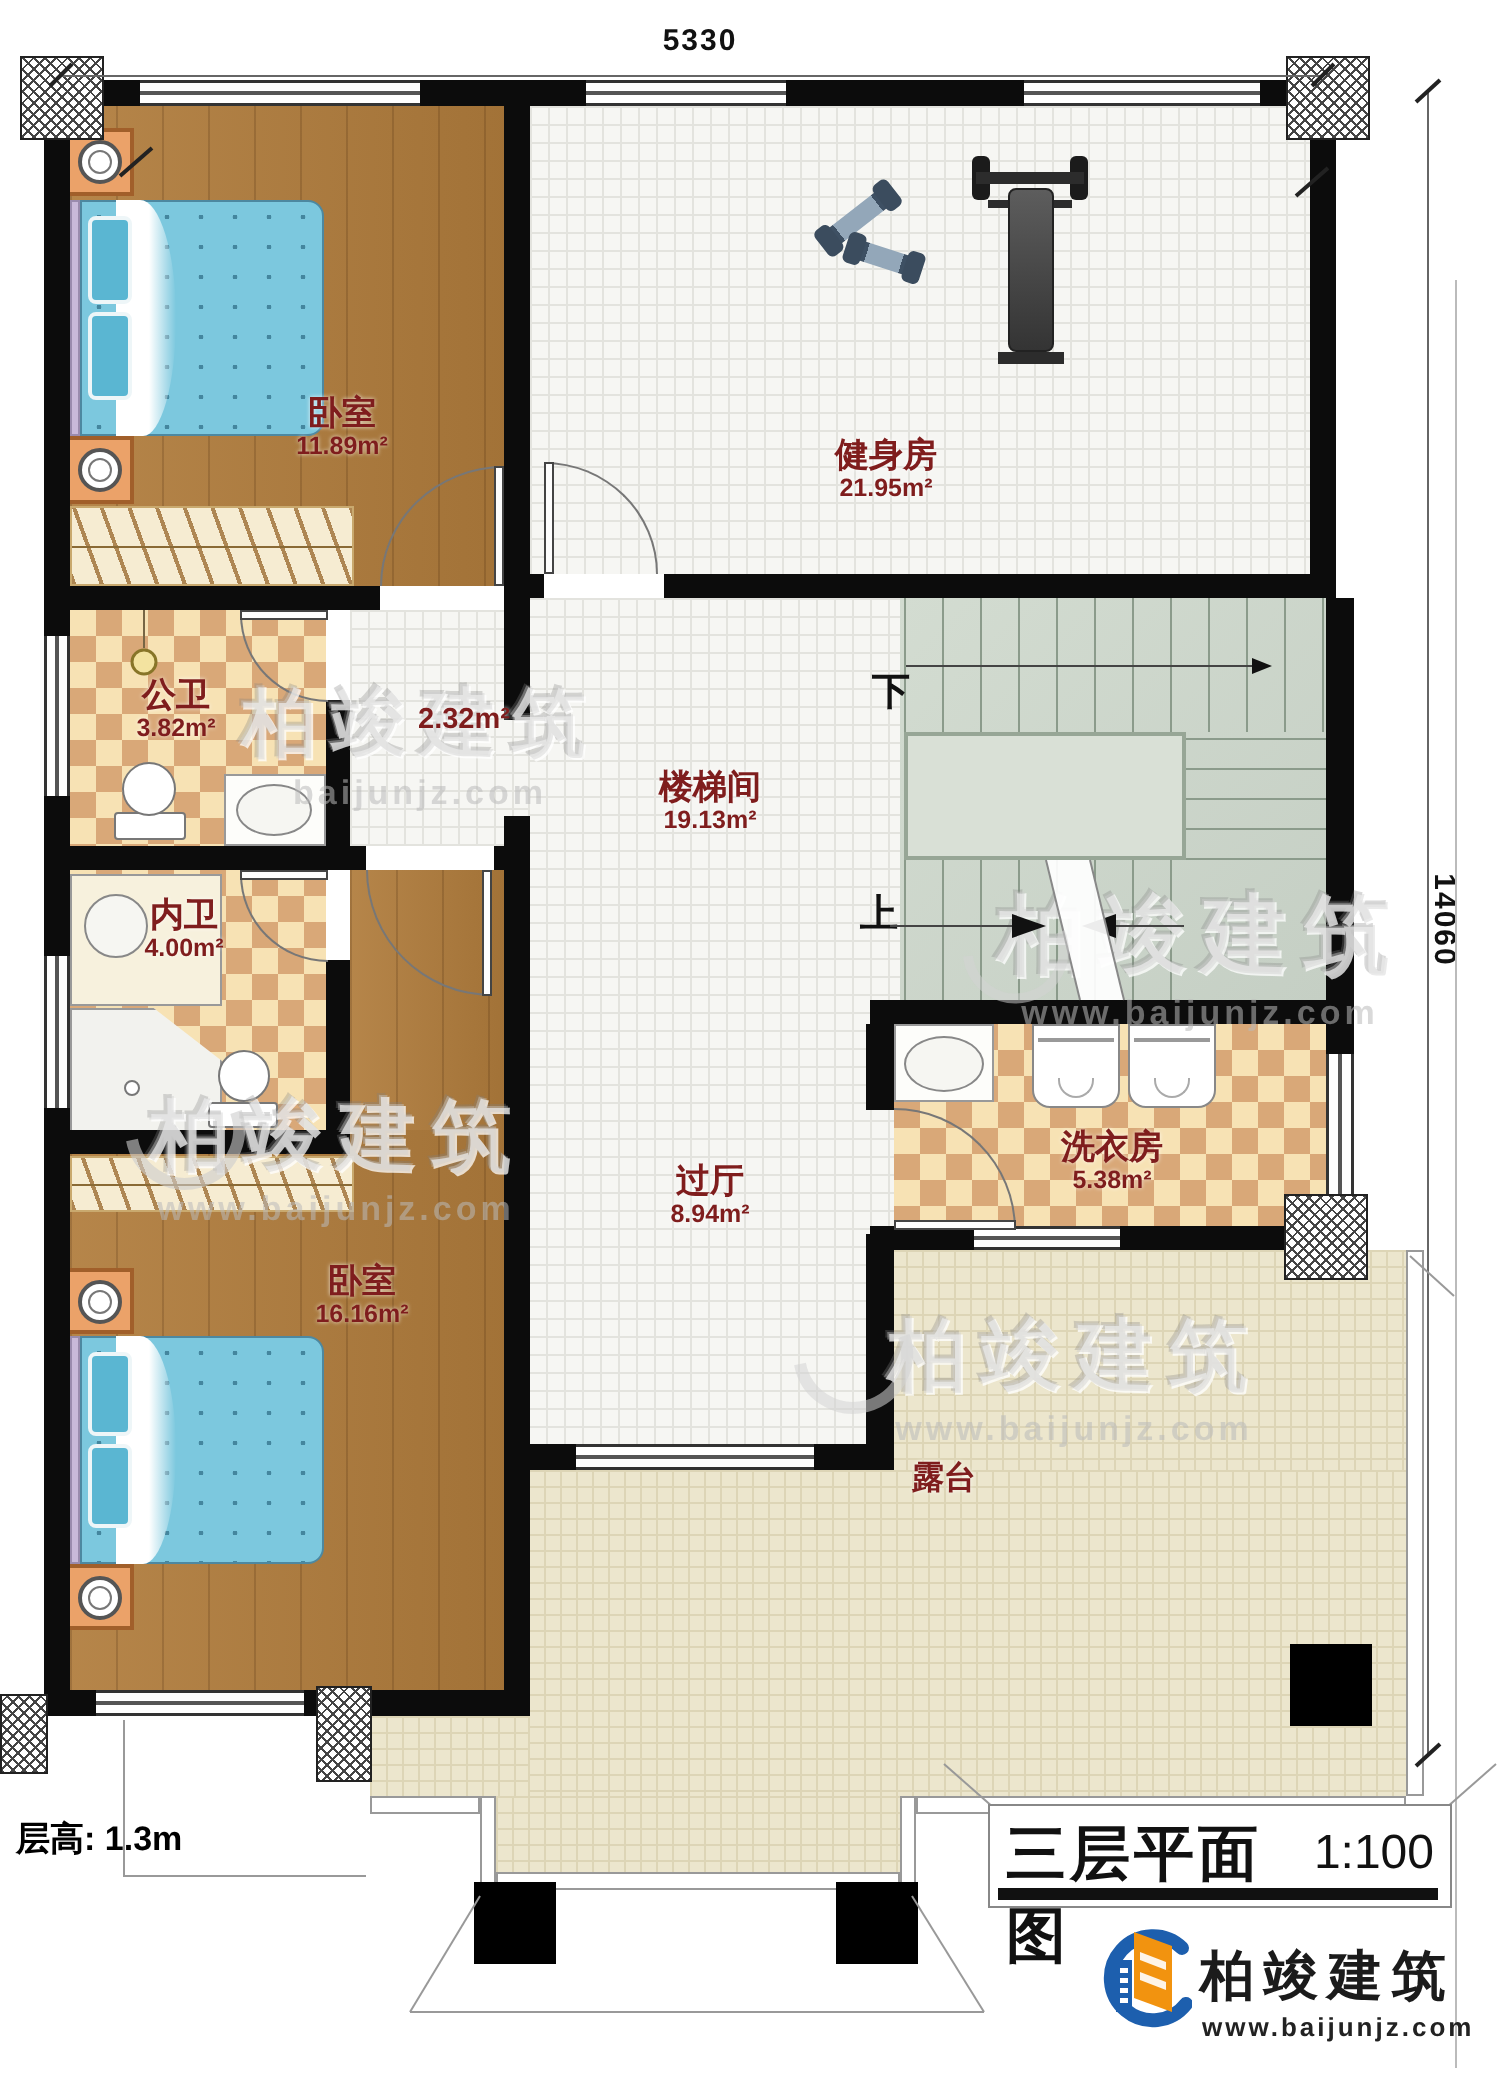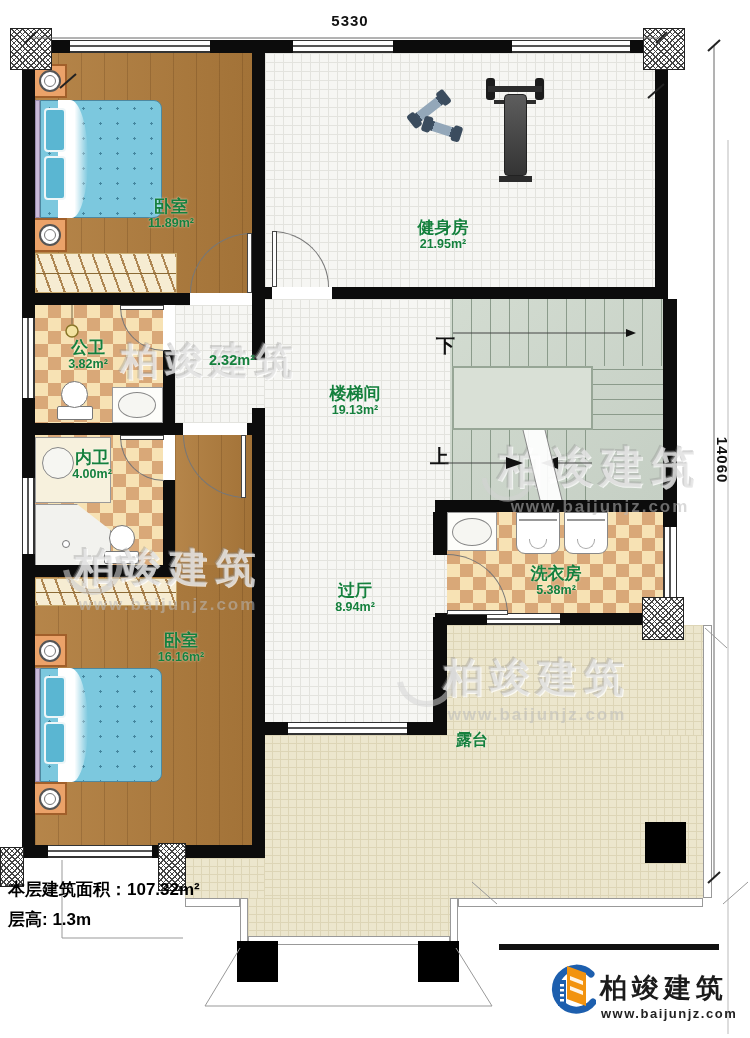--- a/index.html
+++ b/index.html
@@ -45,21 +45,21 @@
   .washer{background:#fff;border:1px solid #888;border-radius:0 0 9px 9px;box-sizing:border-box;z-index:3;}
   .washer::before{content:"";position:absolute;left:2px;right:2px;top:6px;height:1.5px;background:#999;}
   .washer::after{content:"";position:absolute;left:50%;bottom:4px;width:16px;height:9px;transform:translateX(-50%);border:1.5px solid #aaa;border-radius:0 0 9px 9px;border-top:none;}
   .dumbbell{height:10px;border-radius:5px;background:linear-gradient(90deg,#3e5063 0 9px,#93a7b9 9px calc(100% - 9px),#3e5063 calc(100% - 9px));z-index:3;}
   .dumbbell::before,.dumbbell::after{content:"";position:absolute;top:-3px;width:9px;height:16px;background:#3b4c5e;border-radius:3px;}
   .dumbbell::before{left:-2px;}.dumbbell::after{right:-2px;}
   .benchbar{background:#2c2c2c;z-index:3;}
   .plate{background:#1b1b1b;border-radius:3px;z-index:3;}
   .benchpad{background:linear-gradient(#5d5d5d,#343434);border-radius:4px;border:1px solid #222;box-sizing:border-box;z-index:3;}
   
-  .rlabel{transform:translateX(-50%);text-align:center;z-index:8;color:#15803d;line-height:1.12;text-shadow:0 0 2px rgba(255,255,255,.8);white-space:nowrap;}
+  .rlabel{transform:translateX(-50%);text-align:center;z-index:8;color:#7f1d1d;line-height:1.12;text-shadow:0 0 2px rgba(255,255,255,.8);white-space:nowrap;}
   .rname{font-size:17px;font-weight:bold;}
   .rarea{font-size:12.5px;font-weight:bold;}
   .slabel{z-index:8;font-size:19px;font-weight:bold;color:#111;}
   .dimtext{z-index:9;font-size:15px;font-weight:bold;color:#111;letter-spacing:1px;}
   
   .wm{transform:translateX(-50%);text-align:center;z-index:7;pointer-events:none;white-space:nowrap;}
   .wm-name{font-size:40px;font-weight:bold;letter-spacing:7px;color:rgba(205,205,205,.42);text-shadow:1px 1px 0 rgba(255,255,255,.75),-1px -1px 0 rgba(130,130,130,.30);}
   .wm-site{font-size:17px;font-weight:bold;letter-spacing:2px;color:rgba(185,185,185,.55);}
   
   .info{z-index:10;font-size:17px;font-weight:bold;color:#000;}
@@ -213,20 +213,21 @@
   <div class="abs leaf" style="left:120px;top:305px;width:44px;height:5px"></div>
   <div class="abs arc bl" style="left:120px;top:437px;width:44px;height:44px"></div>
   <div class="abs leaf" style="left:120px;top:435px;width:44px;height:5px"></div>
   <div class="abs arc bl" style="left:183px;top:435px;width:63px;height:63px"></div>
   <div class="abs leaf" style="left:241px;top:435px;width:5px;height:63px"></div>
   <div class="abs arc tr" style="left:447px;top:554px;width:61px;height:61px"></div>
   <div class="abs leaf" style="left:447px;top:610px;width:61px;height:5px"></div>
 
   <div class="abs wm" style="left:210px;top:336px">
     <div class="wm-name" style="font-size:38px">柏竣建筑</div>
+    <div class="wm-site">baijunjz.com</div>
   </div>
   <div class="abs wm" style="left:600px;top:438px">
     <div class="wm-name" style="font-size:44px">柏竣建筑</div>
     <div class="wm-site">www.baijunjz.com</div>
   </div>
   <div class="abs wm" style="left:168px;top:540px">
     <div class="wm-name">柏竣建筑</div>
     <div class="wm-site">www.baijunjz.com</div>
   </div>
   <div class="abs wm" style="left:537px;top:650px">
@@ -305,27 +306,28 @@
     <line x1="240" y1="948" x2="205" y2="1006" stroke="#999" stroke-width="1"></line>
     <line x1="456" y1="948" x2="492" y2="1006" stroke="#999" stroke-width="1"></line>
     <line x1="705" y1="628" x2="727" y2="648" stroke="#999" stroke-width="1"></line>
     <line x1="497" y1="904" x2="472" y2="882" stroke="#999" stroke-width="1"></line>
     <line x1="723" y1="904" x2="748" y2="882" stroke="#999" stroke-width="1"></line>
     <path d="M118 556 A 27 27 0 1 1 66 570" fill="none" stroke="#cdcdcd" stroke-width="6" opacity="0.6"></path>
     <path d="M452 668 A 27 27 0 1 1 400 682" fill="none" stroke="#d4d4d4" stroke-width="6" opacity="0.55"></path>
     <path d="M530 466 A 24 24 0 1 1 484 478" fill="none" stroke="#d4d4d4" stroke-width="5" opacity="0.5"></path>
   </svg>
 
-  <div class="abs info" style="left:8px;top:878px">
-    <span>本层建筑面积：</span><span>107.32m²</span>
-  </div>
   <div class="abs info" style="left:8px;top:908px">
     <span>层高: </span><span>1.3m</span>
   </div>
 
+  <div class="abs tblock" style="left:494px;top:902px;width:232px;height:52px;display:flex;align-items:flex-start;justify-content:space-between;padding:4px 8px 0 8px">
+    <span class="ttitle">三层平面图</span>
+    <span class="tscale" style="margin-top:6px">1:100</span>
+  </div>
   <div class="abs tbar" style="left:499px;top:944px;width:220px;height:6px"></div>
 
   <svg class="abs" style="left:546px;top:964px;z-index:10" width="50" height="60" viewBox="0 0 50 60">
     <path d="M45 10 A 21 21 0 1 0 47 38" fill="none" stroke="#1d5fae" stroke-width="7" stroke-linecap="round"></path>
     <polygon points="21,2 40,9 40,42 21,35" fill="#f2930f"></polygon>
     <polygon points="24,12 37,17 37,21 24,16" fill="#ffffff" opacity="0.9"></polygon>
     <polygon points="24,22 37,27 37,31 24,26" fill="#ffffff" opacity="0.9"></polygon>
     <rect x="12" y="16" width="8" height="26" fill="#1d5fae"></rect>
     <rect x="14" y="20" width="4" height="2.5" fill="#fff"></rect>
     <rect x="14" y="25" width="4" height="2.5" fill="#fff"></rect>

